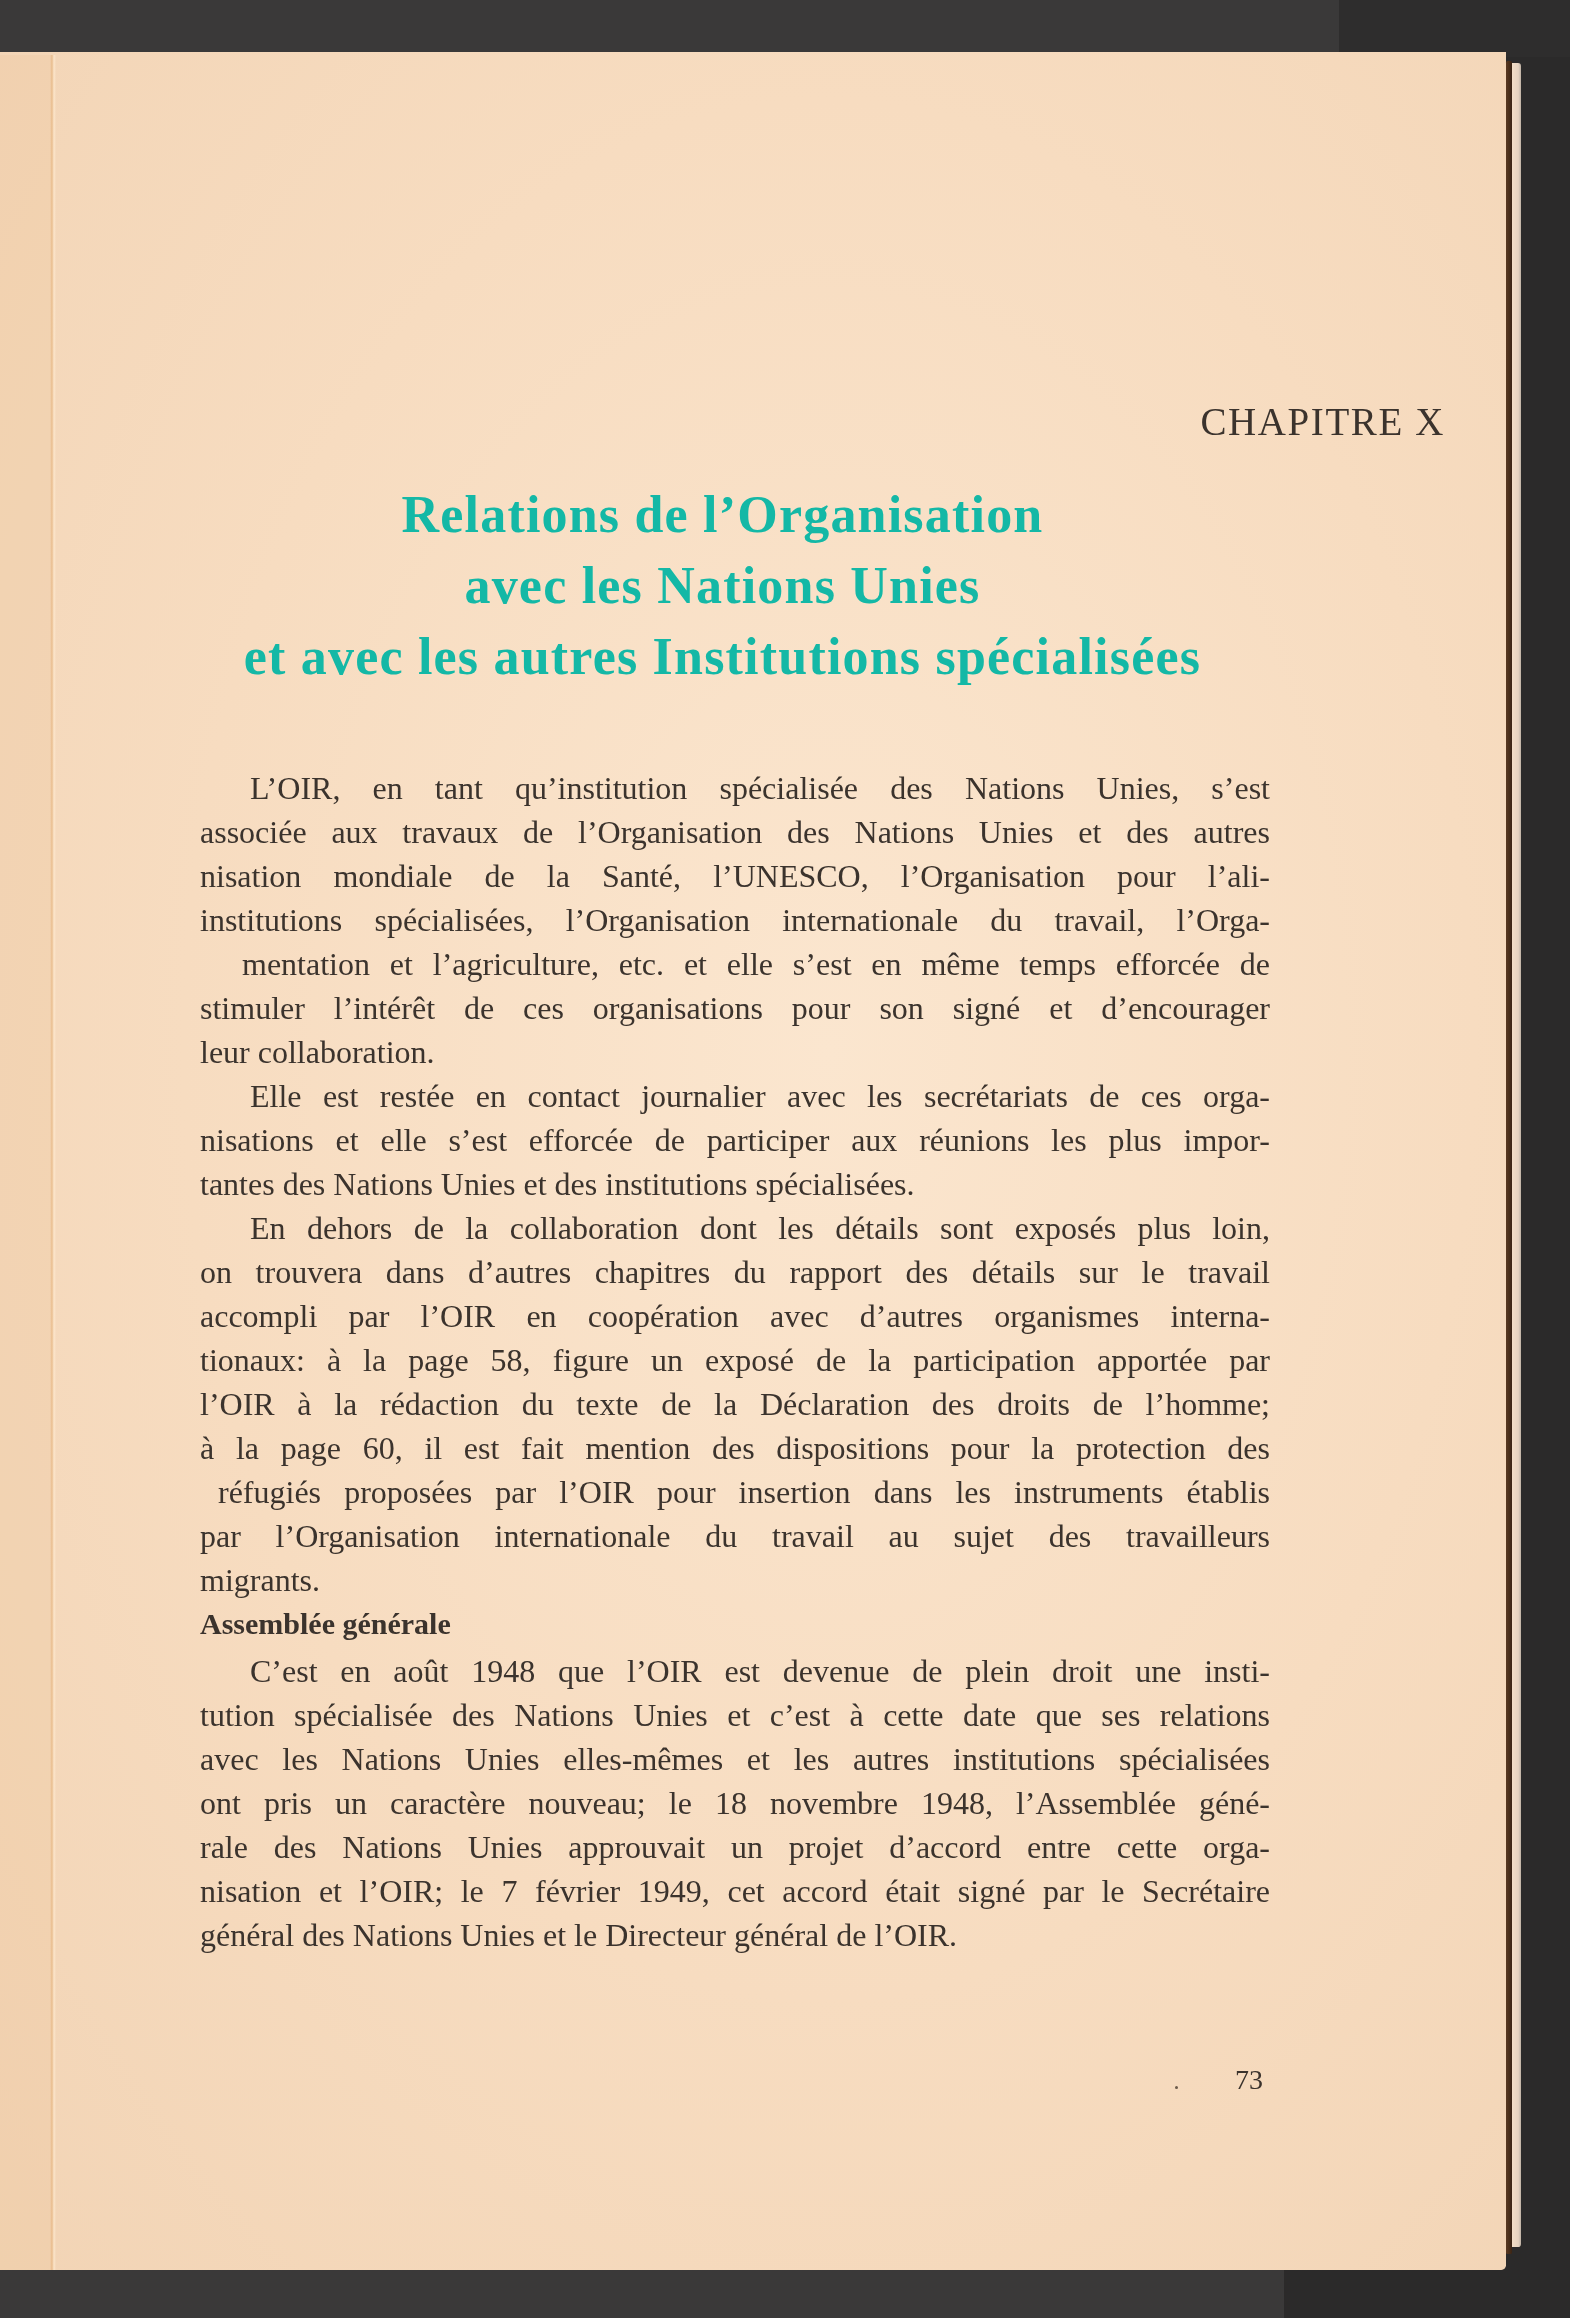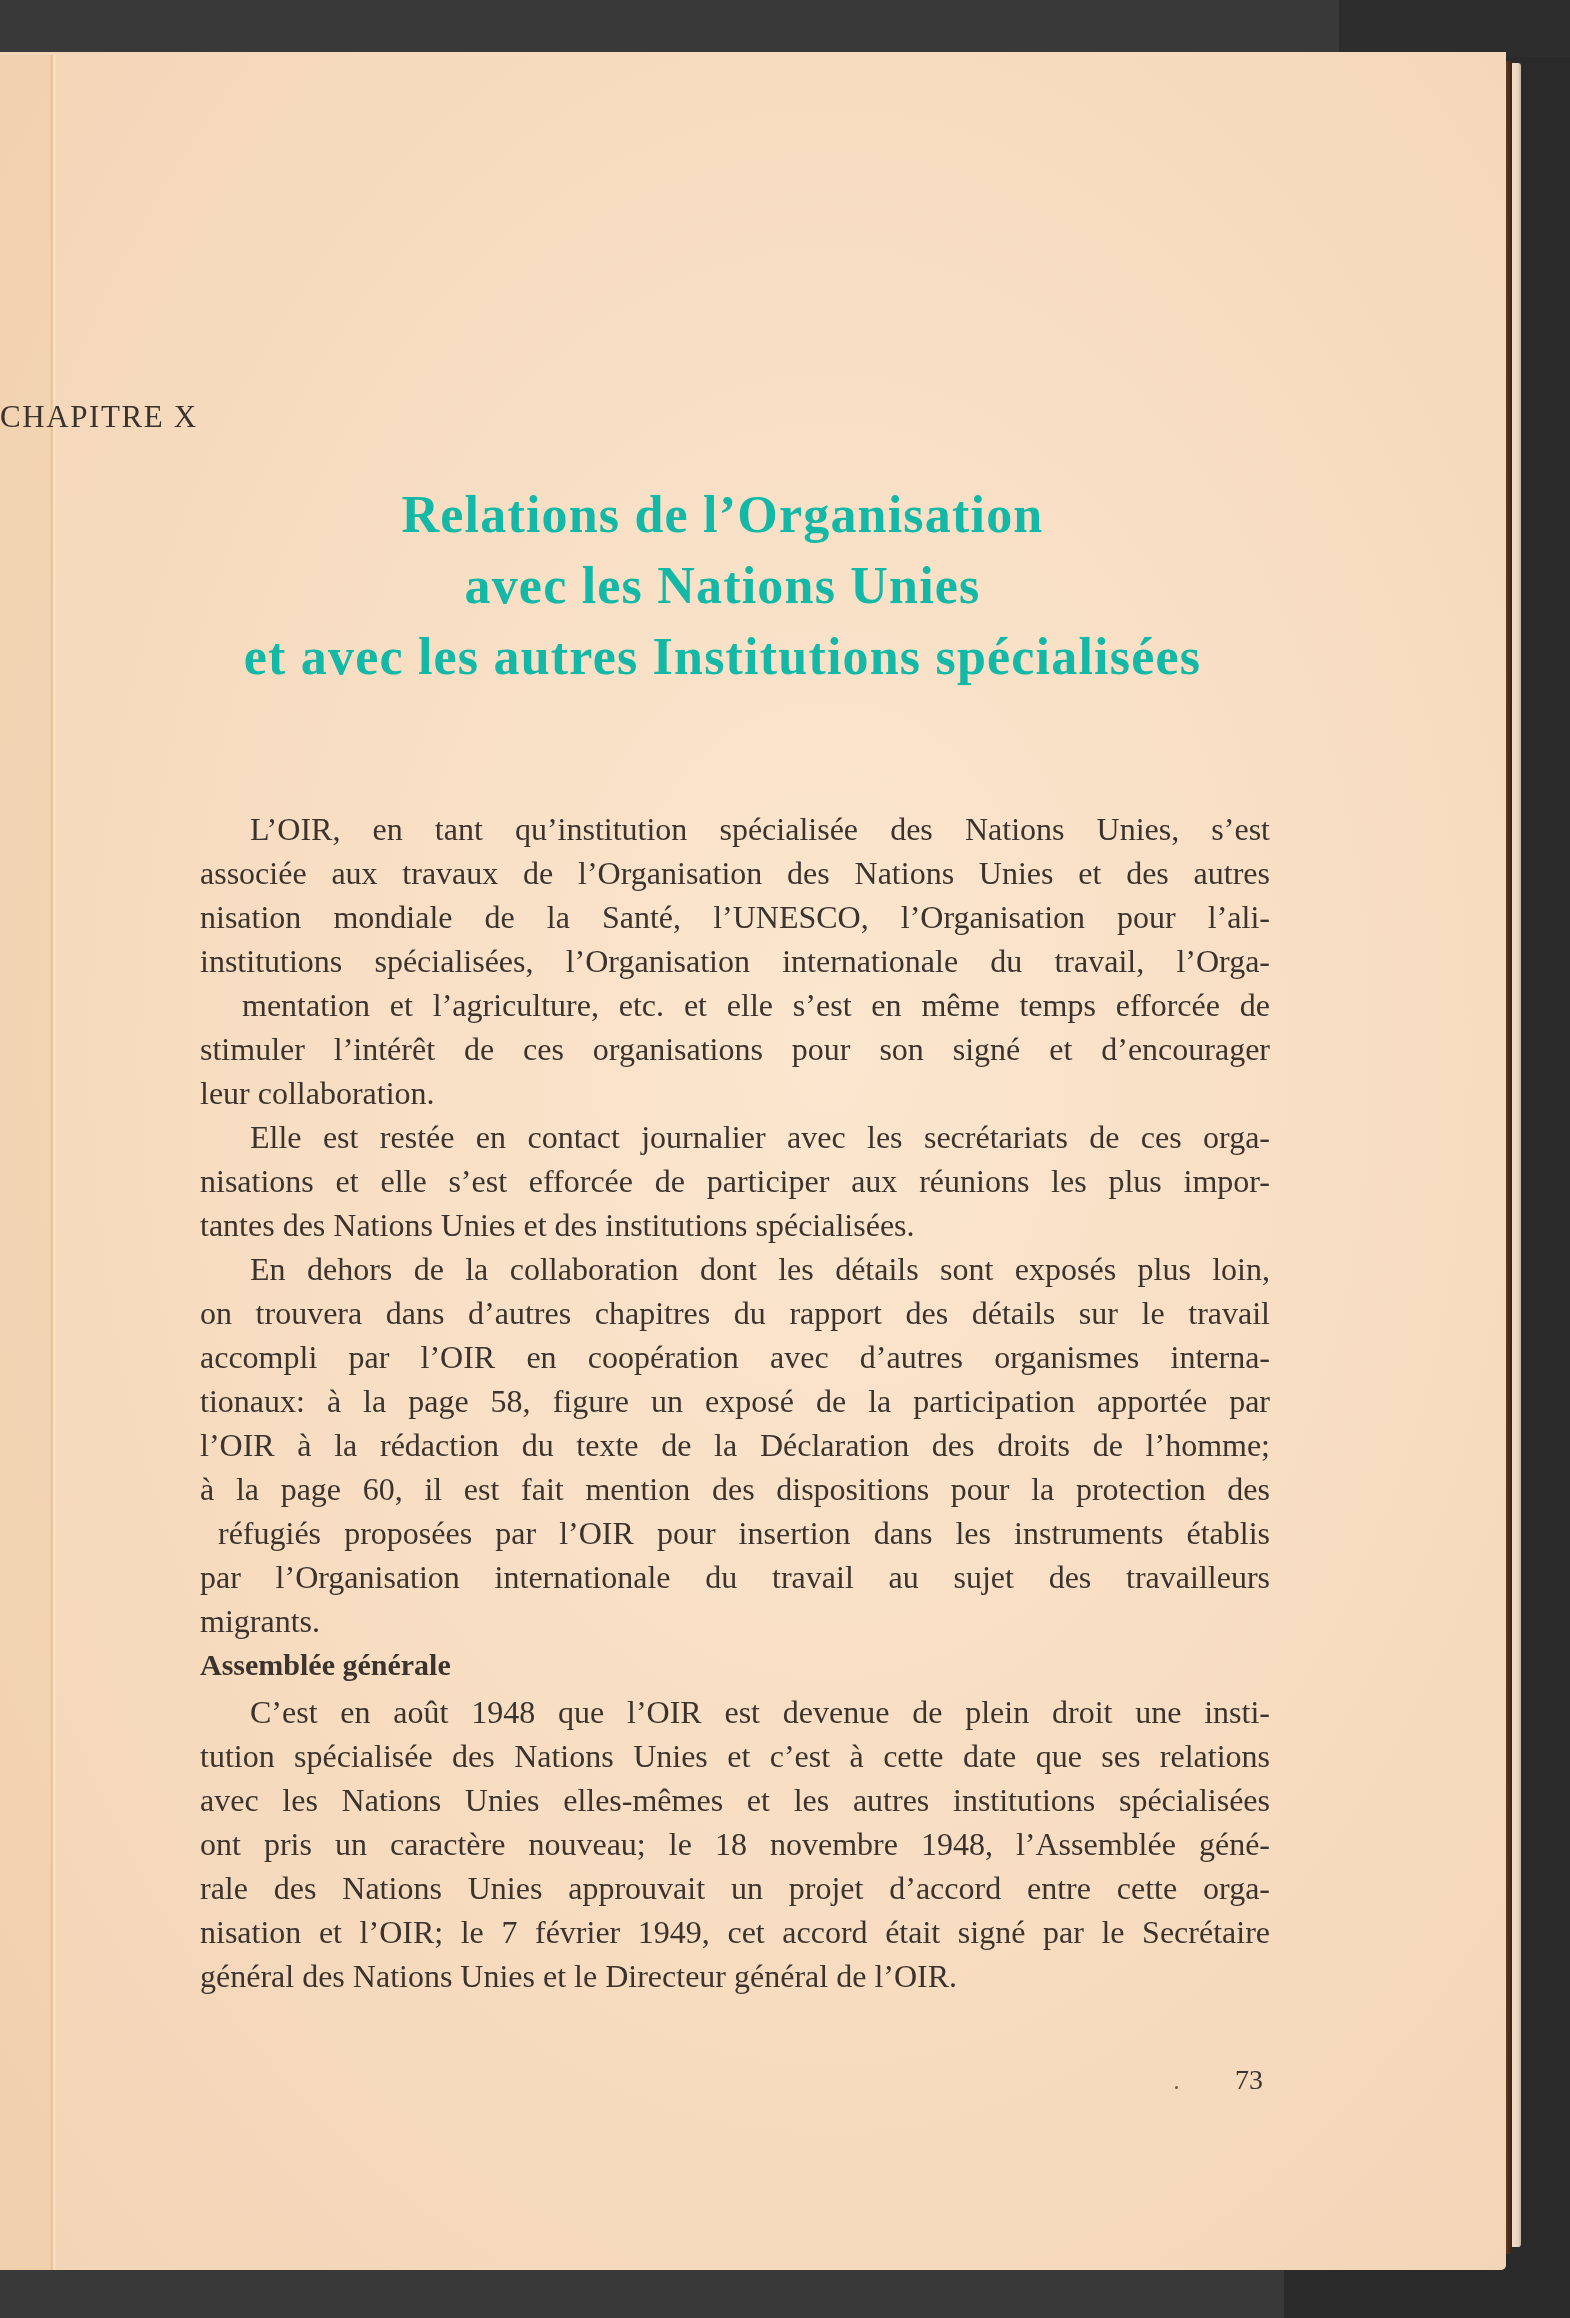--- a/index.html
+++ b/index.html
@@ -31,32 +31,32 @@
     position:absolute; left:50px; top:55px; width:6.3px; height:2215px;
     background:linear-gradient(90deg, rgba(200,150,100,0.0), rgba(225,170,110,0.55), rgba(255,235,210,0.7), rgba(200,150,100,0.0));
   }
   .left-page-tint {
     position:absolute; left:0; top:55px; width:52px; height:2215px;
     background:rgba(235,195,150,0.25);
   }
   .ink { color:#3b332d; }
 
   .chapter-label {
-    position:absolute; left:0; width:1445px; top:399px; text-align:left;
-    font-size:31px; letter-spacing:1.6px;
+    position:absolute; left:0; width:1445px; top:399px; text-align:right;
+    font-size:39px; letter-spacing:1.6px;
   }
   .title {
     position:absolute; left:0; width:1445px; top:479px; text-align:center;
     font-size:52px; line-height:71px; letter-spacing:1.2px; font-weight:bold;
     color:#14b8a6;
   }
   .title div { white-space:nowrap; }
 
   .body {
-    position:absolute; left:200px; top:807px; width:1070px;
+    position:absolute; left:200px; top:766px; width:1070px;
     font-size:32px; line-height:44px; text-align:justify;
   }
   .body p { margin:0; text-indent:50px; }
   .body .line { display:block; text-align:justify; text-align-last:justify; white-space:nowrap; }
   .body .line.last { text-align-last:left; }
   .section-heading {
     font-weight:bold; font-size:30px; margin-top:0; margin-bottom:3.1px; line-height:44px;
   }
   .page-number {
     position:absolute; left:1235px; top:2064px; font-size:28px;

